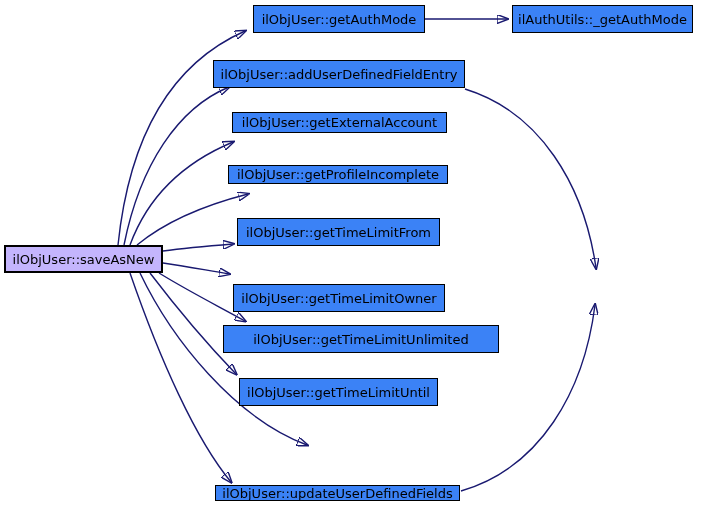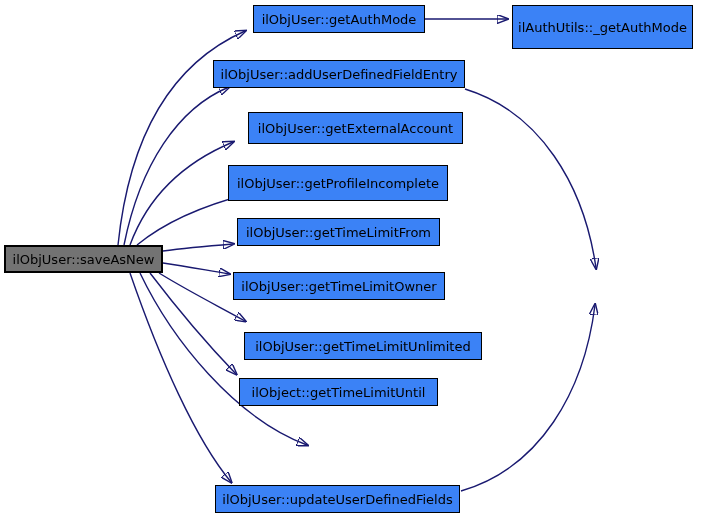--- a/index.html
+++ b/index.html
@@ -36,36 +36,36 @@
     font-size: 13px;
     line-height: 1;
     display: flex;
     align-items: center;
     justify-content: center;
     white-space: nowrap;
     cursor: pointer;
   }
   .node.selected {
     border-width: 2px;
-    background: #737373;
+    background: #c4b5fd;
     cursor: default;
   }
   
   #n-saveAsNew            { left: 4px;   top: 245px; width: 159px; height: 28px; }
   #n-getAuthMode          { left: 253px; top: 5px;   width: 172px; height: 28px; }
-  #n-authUtilsGetAuthMode { left: 512px; top: 5px;   width: 181px; height: 44px; }
+  #n-authUtilsGetAuthMode { left: 512px; top: 5px;   width: 181px; height: 28px; }
   #n-addUDFEntry          { left: 213px; top: 60px;  width: 252px; height: 28px; text-align: right; }
-  #n-getExternalAccount   { left: 248px; top: 112px; width: 215px; height: 32px; }
-  #n-getProfileIncomplete { left: 228px; top: 165px; width: 220px; height: 36px; }
+  #n-getExternalAccount   { left: 232px; top: 112px; width: 215px; height: 21px; }
+  #n-getProfileIncomplete { left: 228px; top: 165px; width: 220px; height: 19px; }
   #n-getTimeLimitFrom     { left: 237px; top: 218px; width: 203px; height: 28px; }
-  #n-getTimeLimitOwner    { left: 233px; top: 272px; width: 212px; height: 28px; }
-  #n-getTimeLimitUnlim    { left: 223px; top: 332px; width: 238px; height: 28px; margin-left: 21px; }
+  #n-getTimeLimitOwner    { left: 233px; top: 284px; width: 212px; height: 28px; }
+  #n-getTimeLimitUnlim    { left: 223px; top: 325px; width: 276px; height: 28px; }
   #n-getTimeLimitUntil    { left: 239px; top: 378px; width: 199px; height: 28px; }
   #n-login                { left: 312px; top: 433px; width: 54px;  height: 28px; }
-  #n-updateUDFields       { left: 215px; top: 485px; width: 245px; height: 28px; }
+  #n-updateUDFields       { left: 215px; top: 485px; width: 245px; height: 16px; }
   #n-getId                { left: 549px; top: 272px; width: 111px; height: 28px; }
 </style>
 </head>
 <body>
 
 <div class="graph-canvas">
 
   <svg class="edges-layer" width="704" height="520" viewBox="0 0 704 520" xmlns="http://www.w3.org/2000/svg">
     <defs>
       <marker id="arrow" markerWidth="12" markerHeight="9" refX="10" refY="4.5" orient="auto" markerUnits="userSpaceOnUse">
@@ -98,19 +98,19 @@
   <div id="n-getExternalAccount" class="node">ilObjUser::getExternalAccount</div>
 
   <div id="n-getProfileIncomplete" class="node">ilObjUser::getProfileIncomplete</div>
 
   <div id="n-getTimeLimitFrom" class="node">ilObjUser::getTimeLimitFrom</div>
 
   <div id="n-getTimeLimitOwner" class="node">ilObjUser::getTimeLimitOwner</div>
 
   <div id="n-getTimeLimitUnlim" class="node">ilObjUser::getTimeLimitUnlimited</div>
 
-  <div id="n-getTimeLimitUntil" class="node">ilObject::getTimeLimitUntil</div>
+  <div id="n-getTimeLimitUntil" class="node">ilObjUser::getTimeLimitUntil</div>
 
 
   <div id="n-updateUDFields" class="node">ilObjUser::updateUserDefinedFields</div>
 
 
 </div>
 
 </body></html>

